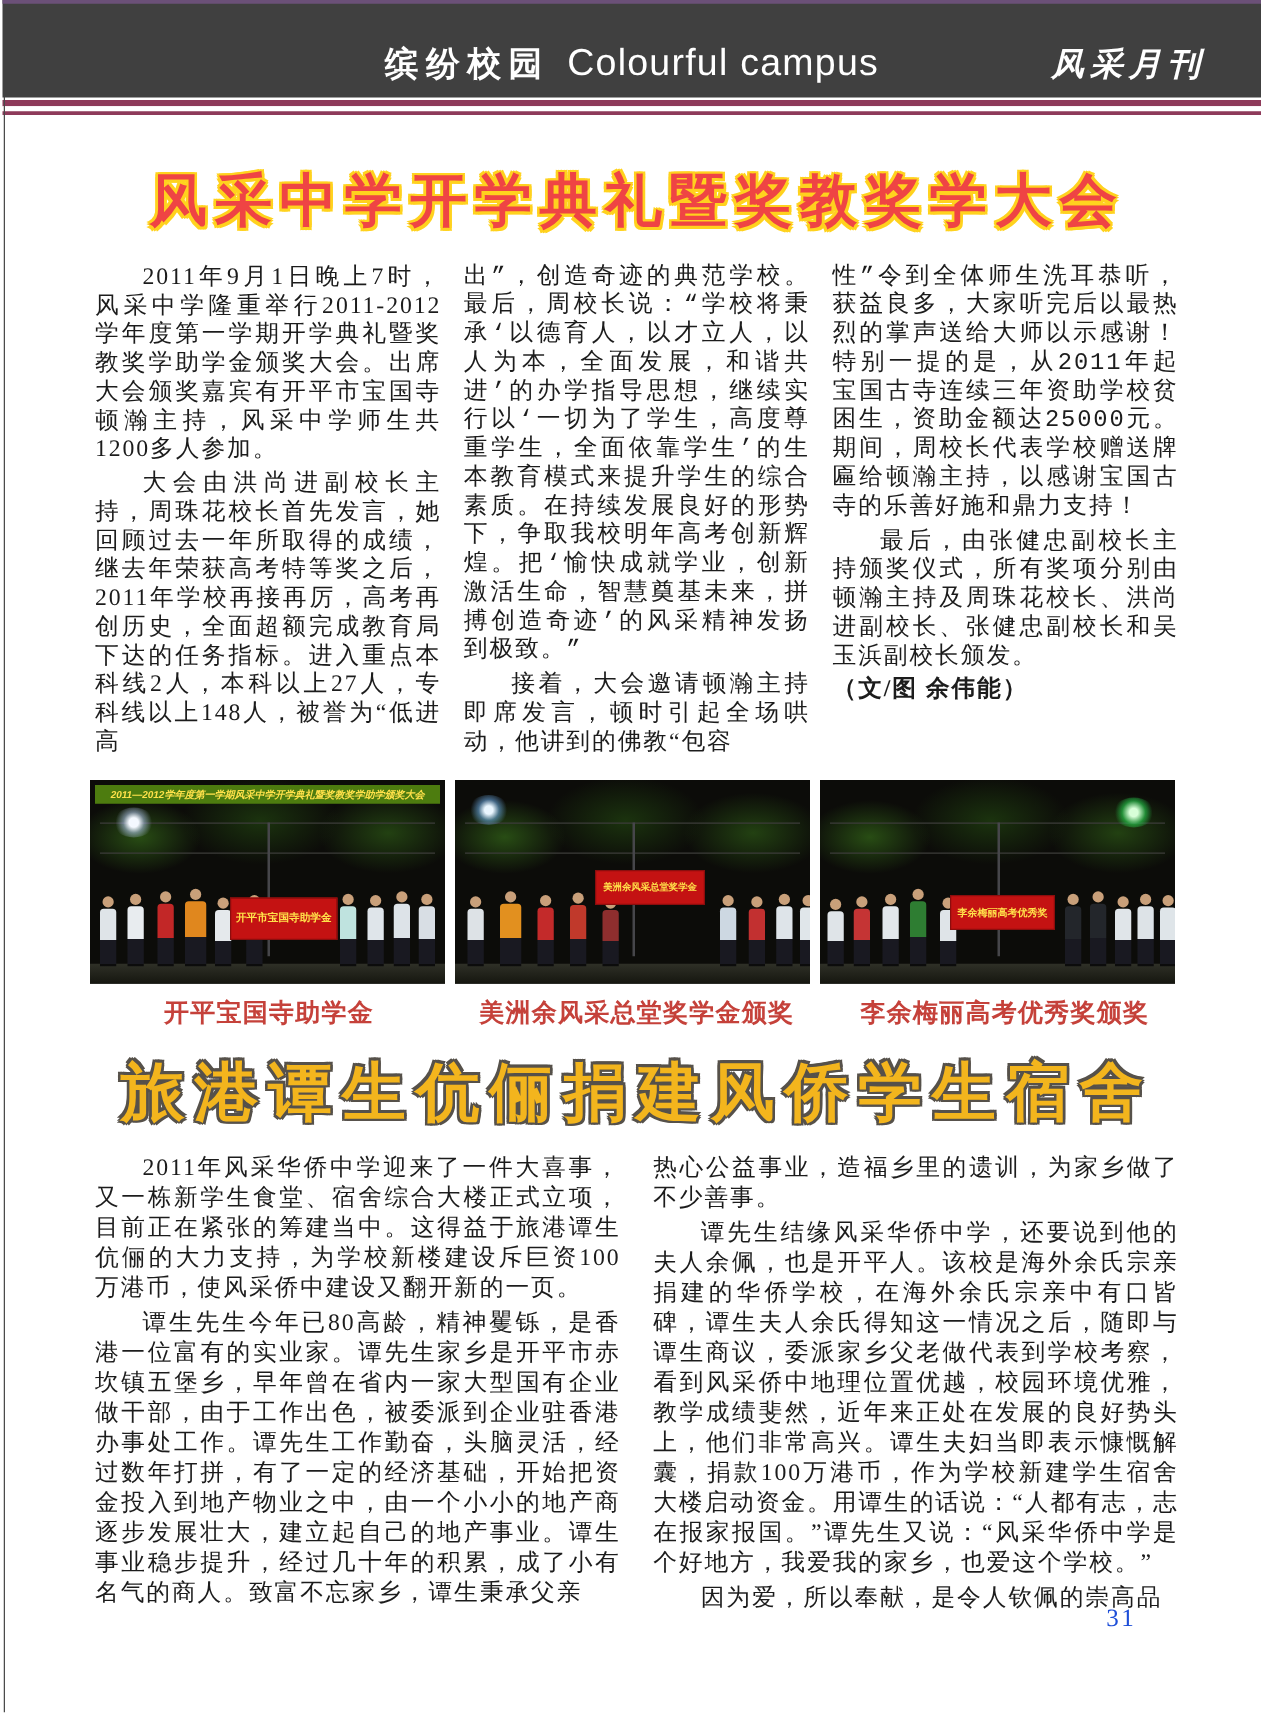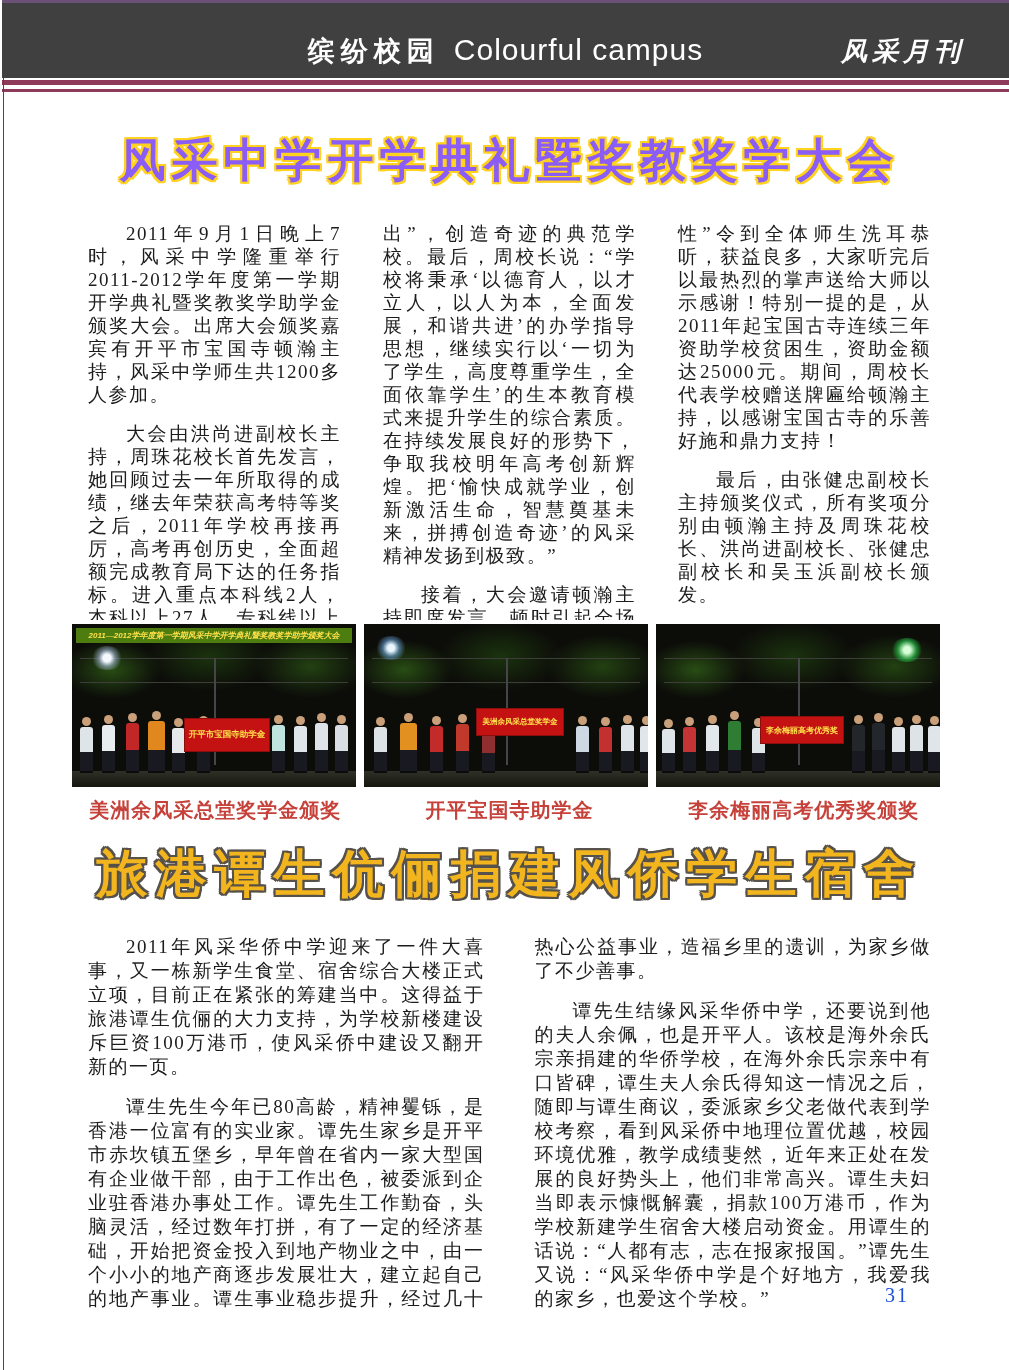--- a/index.html
+++ b/index.html
@@ -19,40 +19,40 @@
   .mag{position:absolute;right:44px;bottom:9px;color:#fff;font-size:26px;font-weight:bold;
        font-style:italic;letter-spacing:5px;font-family:"DejaVu Serif",serif;}
   .rule{margin-left:2px;}
   .r1{height:5px;background:#8e3a5a;margin-top:2px;}
   .rgap{height:4px;background:#fff;}
   .r2{height:3px;background:#8e3a5a;}
 
   
   .title1{margin:38px 62px 14px 72px;text-align:center;font-size:46px;font-weight:bold;
           font-family:"DejaVu Sans","Liberation Sans",sans-serif;letter-spacing:6px;
-          color:#8b5cf6;white-space:nowrap;
+          color:#ef4444;white-space:nowrap;
           text-shadow:-2px -2px 0 #ffd21e,2px -2px 0 #ffd21e,-2px 2px 0 #ffd21e,2px 2px 0 #ffd21e,
                       0 -2px 0 #ffd21e,0 2px 0 #ffd21e,-2px 0 0 #ffd21e,2px 0 0 #ffd21e;}
 
   
   .title2{margin:16px 60px 10px 70px;text-align:center;font-size:51px;font-weight:bold;
           font-family:"DejaVu Sans","Liberation Sans",sans-serif;letter-spacing:8px;
           color:#f3b51d;white-space:nowrap;
           text-shadow:-2px -2px 0 #56514a,2px -2px 0 #56514a,-2px 2px 0 #56514a,2px 2px 0 #56514a,
                       0 -2px 0 #56514a,0 2px 0 #56514a,-2px 0 0 #56514a,2px 0 0 #56514a;}
 
   
   .cols3{margin:0 62px 0 72px;display:flex;gap:10px;height:414px;overflow:hidden;}
   .cols3 .col{flex:1;min-width:0;}
   .cols2{margin:0 62px 0 72px;display:flex;gap:18px;height:390px;overflow:hidden;}
   .cols2 .col{flex:1;min-width:0;}
-  .col p{margin:16px;font-size:19px;line-height:23px;text-indent:2em;text-align:justify;
+  .col p{margin:4px;font-size:19px;line-height:23px;text-indent:2em;text-align:justify;
          text-justify:inter-ideograph;letter-spacing:0.08em;}
   .cols2 .col p{line-height:24px;}
-  .col p.ni{text-indent:0;}
+  .col p.ni{text-indent:0;font-family:Liberation Mono, monospace;}
   .byline{text-indent:0 !important;text-align:right;font-weight:bold;
           letter-spacing:3px;padding-right:4px;margin-top:2px !important;}
 
   
   .photorow{margin:4px 62px 0 72px;display:flex;gap:8px;}
   .photo{position:relative;width:284px;height:163px;background:#0c0c09;overflow:hidden;flex:none;}
   .foliage{position:absolute;inset:0;
     background:
       radial-gradient(ellipse 70px 42px at 14% 28%, rgba(45,88,22,.85), transparent 70%),
       radial-gradient(ellipse 90px 50px at 48% 20%, rgba(32,64,16,.75), transparent 70%),
@@ -72,21 +72,21 @@
   .head{width:9px;height:9px;border-radius:50%;background:#c9a07a;margin-bottom:1px;flex:none;}
   .torso{flex:1;width:100%;border-radius:3px 3px 0 0;}
   .top-banner{position:absolute;top:4px;left:4px;right:4px;height:15px;background:#4d7c0f;
               color:#ffe14a;font-size:8px;line-height:15px;text-align:center;white-space:nowrap;
               overflow:hidden;font-style:italic;font-weight:bold;
               font-family:"Liberation Sans",sans-serif;}
   .stage-banner{position:absolute;background:#c41212;border:1px solid #8c0d0d;color:#ffe14a;
                 display:flex;align-items:center;justify-content:center;white-space:nowrap;
                 font-weight:bold;font-family:"Liberation Sans",sans-serif;}
   .photo:nth-child(1) .stage-banner{left:112px;top:94px;width:84px;height:32px;font-size:8.5px;}
-  .photo:nth-child(2) .stage-banner{left:112px;top:84px;width:86px;height:26px;font-size:7.5px;}
+  .photo:nth-child(2) .stage-banner{left:112px;top:72px;width:86px;height:26px;font-size:7.5px;}
   .photo:nth-child(3) .stage-banner{left:104px;top:92px;width:82px;height:26px;font-size:8px;}
 
   
   .captionrow{margin:10px 62px 0 72px;display:flex;gap:8px;}
   .caption{flex:1;text-align:center;color:#c5413a;font-weight:bold;font-size:20px;
            letter-spacing:1px;font-family:"Liberation Sans","DejaVu Sans",sans-serif;}
 
   .pageno{position:absolute;top:1284px;right:100px;font-size:20px;color:#1d4ed8;
           font-family:"Liberation Serif",serif;letter-spacing:2px;}
 </style>
@@ -273,22 +273,22 @@
         <div class="person" style="left: 272px; height: 57px; width: 13px;">
           <div class="head"></div>
           <div class="torso" style="background: linear-gradient(rgb(223, 229, 233) 0px, rgb(223, 229, 233) 55%, rgb(25, 25, 33) 55%, rgb(25, 25, 33) 96%, rgb(12, 12, 12) 96%);"></div>
         </div>
       </div>
     <div class="stage-banner">李余梅丽高考优秀奖</div>
   </figure>
 </section>
 
 <div class="captionrow">
+  <div class="caption">开平宝国寺助学金</div>
   <div class="caption">美洲余风采总堂奖学金颁奖</div>
-  <div class="caption">开平宝国寺助学金</div>
   <div class="caption">李余梅丽高考优秀奖颁奖</div>
 </div>
 
 <h2 class="title2">旅港谭生伉俪捐建风侨学生宿舍</h2>
 
 <section class="cols2">
   <div class="col">
     <p>2011年风采华侨中学迎来了一件大喜事，又一栋新学生食堂、宿舍综合大楼正式立项，目前正在紧张的筹建当中。这得益于旅港谭生伉俪的大力支持，为学校新楼建设斥巨资100万港币，使风采侨中建设又翻开新的一页。</p>
     <p>谭生先生今年已80高龄，精神矍铄，是香港一位富有的实业家。谭先生家乡是开平市赤坎镇五堡乡，早年曾在省内一家大型国有企业做干部，由于工作出色，被委派到企业驻香港办事处工作。谭先生工作勤奋，头脑灵活，经过数年打拼，有了一定的经济基础，开始把资金投入到地产物业之中，由一个小小的地产商逐步发展壮大，建立起自己的地产事业。谭生事业稳步提升，经过几十年的积累，成了小有名气的商人。致富不忘家乡，谭生秉承父亲</p>
   </div>

